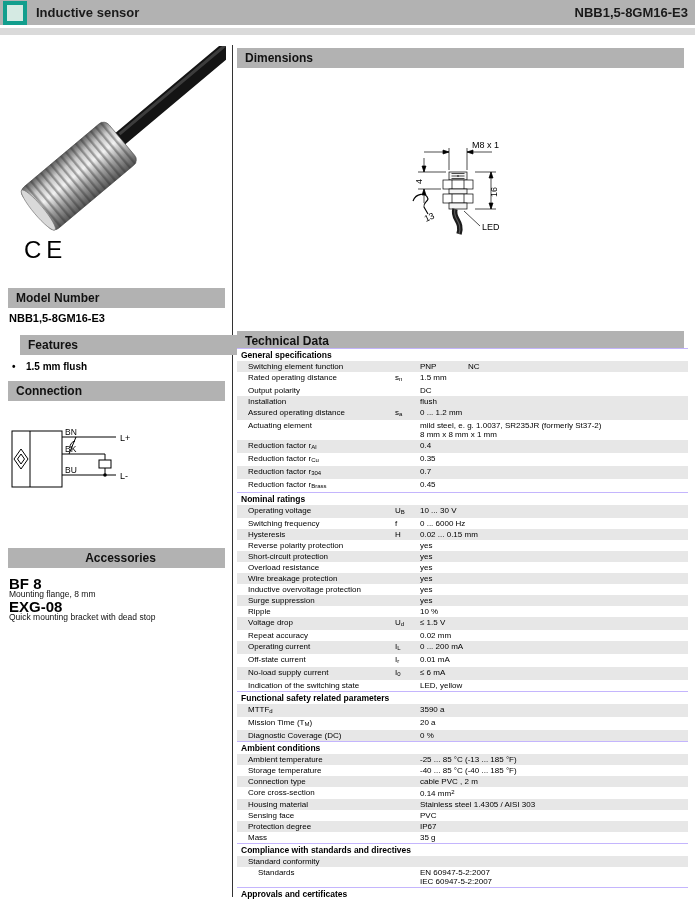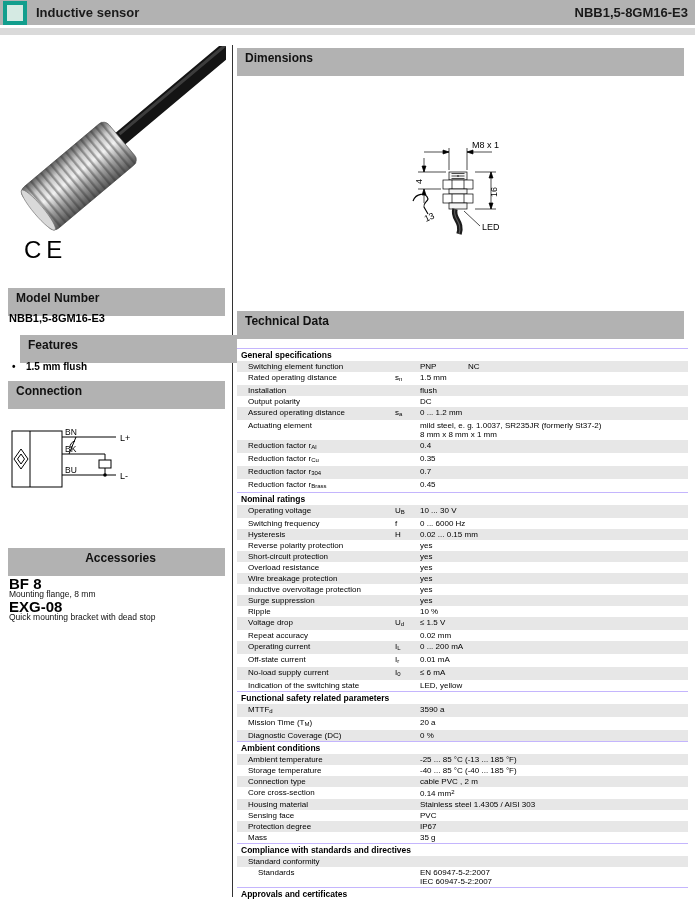--- a/index.html
+++ b/index.html
@@ -8,21 +8,21 @@
   
   .topbar{position:absolute;left:0;top:0;width:695px;height:25px;background:#b2b2b2;
           display:flex;align-items:center;}
   .logo{width:24px;height:24px;box-sizing:border-box;background:#d5eae3;border:4px solid #129e8d;margin-left:3px;}
   .topbar-title{font-weight:bold;font-size:13px;margin-left:9px;color:#1a1a1a;}
   .topbar-model{margin-left:auto;margin-right:7px;font-weight:bold;font-size:13px;color:#1a1a1a;}
   .substrip{position:absolute;left:0;top:28px;width:695px;height:7px;background:#dadada;}
   .vdivider{position:absolute;left:232px;top:45px;width:1px;height:852px;background:#333;}
   
   .secbar{position:absolute;background:#b2b2b2;font-weight:bold;font-size:12px;
-          padding:3px 0 0 8px;box-sizing:border-box;height:28px;color:#111;}
+          padding:3px 0 0 8px;box-sizing:border-box;height:20px;color:#111;}
   .leftbar{left:8px;width:217px;}
   .rightbar{left:237px;width:447px;}
   
   .model-value{position:absolute;left:9px;top:312px;font-weight:bold;font-size:11px;}
   .feature-item{position:absolute;left:12px;top:361px;font-weight:bold;font-size:10px;}
   .feature-item .bullet{display:inline-block;width:14px;font-weight:bold;}
   .photo{position:absolute;left:8px;top:46px;}
   .ce{position:absolute;left:24px;top:236px;font-size:24px;letter-spacing:5px;font-weight:400;}
   .connsvg{position:absolute;left:10px;top:424px;}
   .acc{position:absolute;left:9px;top:578px;width:216px;}
@@ -164,42 +164,42 @@
 
       <line x1="92" y1="108" x2="76" y2="93"></line>
     </g>
     <text x="84" y="30" font-size="9">M8 x 1</text>
     <text x="33.5" y="66" font-size="9" transform="rotate(-90 33.5 66)">4</text>
     <text x="109" y="79" font-size="9" transform="rotate(-90 109 79)">16</text>
     <text x="38" y="104" font-size="9" transform="rotate(-25 38 104)">13</text>
     <text x="94" y="112" font-size="9">LED</text>
   </svg>
 
-  <div class="secbar rightbar" style="top:311px;">Technical Data</div>
+  <div class="secbar rightbar" style="top:331px;">Technical Data</div>
   <div class="ttable">
       <div class="tsection">General specifications</div>
       <div class="trow shade">
         <span class="tlabel">Switching element function</span>
         <span class="tsym"></span>
         <span class="tval">PNP<span class="vcol2">NC</span></span>
       </div>
       <div class="trow">
         <span class="tlabel">Rated operating distance</span>
         <span class="tsym">s<sub>n</sub></span>
         <span class="tval">1.5 mm</span>
       </div>
+      <div class="trow">
+        <span class="tlabel">Output polarity</span>
+        <span class="tsym"></span>
+        <span class="tval">DC</span>
+      </div>
       <div class="trow shade">
         <span class="tlabel">Installation</span>
         <span class="tsym"></span>
         <span class="tval">flush</span>
-      </div>
-      <div class="trow">
-        <span class="tlabel">Output polarity</span>
-        <span class="tsym"></span>
-        <span class="tval">DC</span>
       </div>
       <div class="trow shade">
         <span class="tlabel">Assured operating distance</span>
         <span class="tsym">s<sub>a</sub></span>
         <span class="tval">0 ... 1.2 mm</span>
       </div>
       <div class="trow">
         <span class="tlabel">Actuating element</span>
         <span class="tsym"></span>
         <span class="tval">mild steel, e. g. 1.0037, SR235JR (formerly St37-2)<br>8 mm x 8 mm x 1 mm</span>

